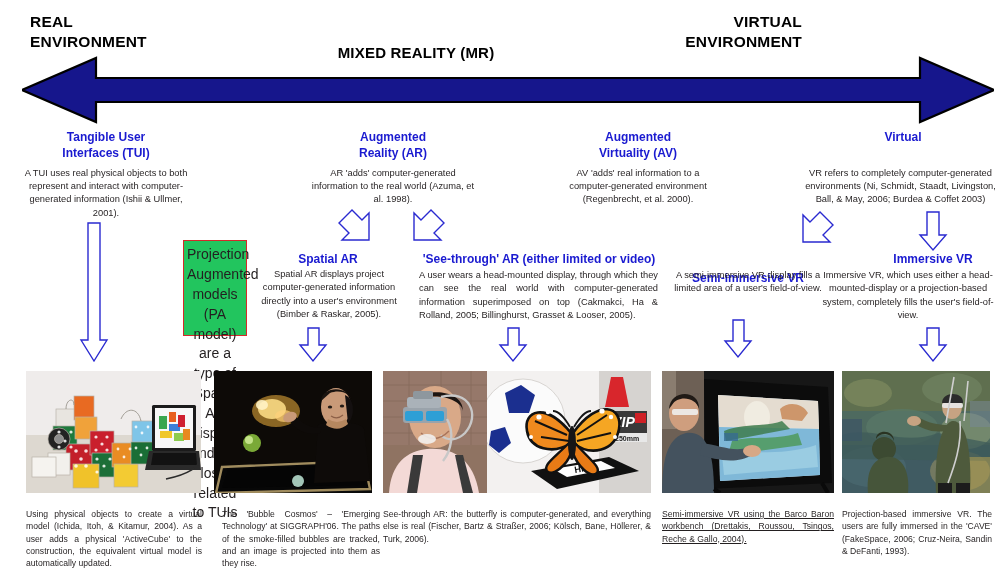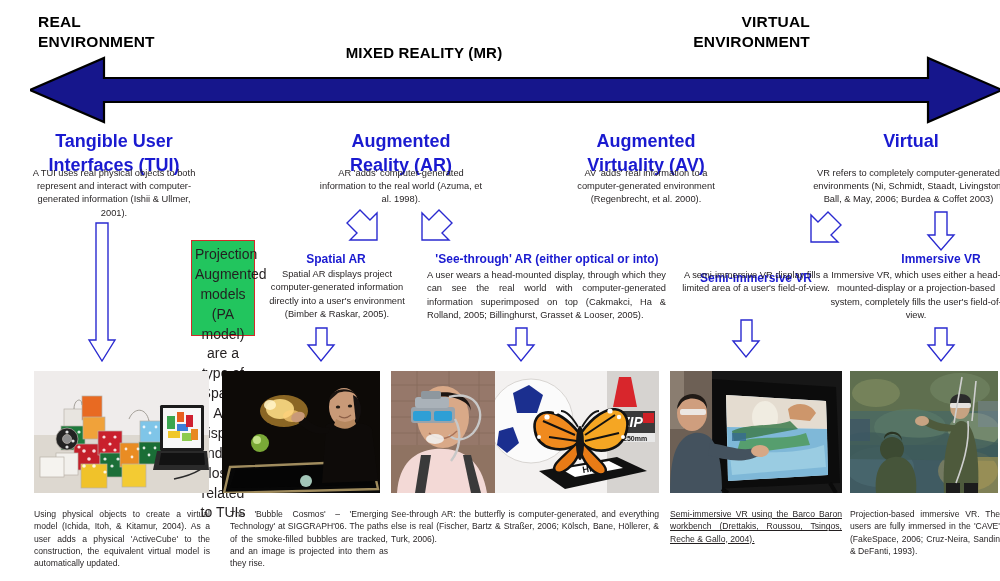--- a/index.html
+++ b/index.html
@@ -2,41 +2,41 @@
 <html><head>
 <meta charset="utf-8">
 <title>Reality-Virtuality Continuum</title>
 <style>
   html,body{margin:0;padding:0;background:#ffffff;}
   body{
     width:1000px;height:581px;position:relative;overflow:hidden;
     font-family:"Liberation Sans", sans-serif;
     color:#1a1a1a;
   }
-  .canvas{position:absolute;left:16px;top:0;width:816px;height:581px;border-radius:10px;}
+  .canvas{position:absolute;left:8px;top:0;width:816px;height:581px;border-radius:10px;}
 
   
   .endlabel{
     position:absolute;font-size:15.5px;font-weight:bold;line-height:1.28;
     color:#000;letter-spacing:.2px;
   }
   #real-env-label{left:22px;top:12px;text-align:left;}
   #virtual-env-label{right:22px;top:12px;text-align:right;}
   #mr-label{
     position:absolute;left:0;right:0;top:44px;text-align:center;
     font-size:15px;font-weight:bold;color:#000;letter-spacing:.2px;
   }
 
   
   #continuum-arrow{position:absolute;left:14px;top:56px;width:972px;height:68px;}
 
   
   .maintitle{
     position:absolute;text-align:center;color:#1a1ad0;
-    font-size:18px;font-weight:bold;line-height:1.34;
+    font-size:12px;font-weight:bold;line-height:1.34;
   }
   .maindesc{
     position:absolute;text-align:center;color:#231f20;
     font-size:9.3px;line-height:1.42;
   }
   .subtitle{
     position:absolute;text-align:center;color:#1a1ad0;
     font-size:12px;font-weight:bold;line-height:1.3;
   }
   .subdesc{
@@ -108,21 +108,21 @@
   <div class="maintitle" style="left:800px;top:129px;width:190px;">
     <div>Virtual</div>
   </div>
   <div class="maindesc center" style="left:790px;top:167px;width:205px;">VR refers to completely computer-generated environments (Ni, Schmidt, Staadt, Livingston,  Ball, &amp; May, 2006; Burdea &amp; Coffet 2003)</div>
 
   <div id="pa-box">Projection Augmented models (PA model) are a type of Spatial AR display, and are closely related to TUIs</div>
 
   <div class="subtitle" style="left:250px;top:252px;width:140px;">Spatial AR</div>
   <div class="subdesc center" style="left:248px;top:268px;width:146px;">Spatial AR displays project computer-generated information directly into a user's environment (Bimber &amp; Raskar, 2005).</div>
 
-  <div class="subtitle" style="left:406px;top:252px;width:250px;">'See-through' AR (either optical or into)</div>
+  <div class="subtitle" style="left:406px;top:252px;width:250px;">'See-through' AR (either limited or video)</div>
   <div class="subdesc justify" style="left:411px;top:269px;width:239px;">A user wears a head-mounted display, through which they can see the real world with computer-generated information superimposed on top (Cakmakci, Ha &amp; Rolland, 2005; Billinghurst, Grasset &amp; Looser, 2005).</div>
 
   <div class="subtitle" style="left:660px;top:252px;width:160px;margin-top:19px;">Semi-immersive VR</div>
   <div class="subdesc center" style="left:657px;top:269px;width:166px;">A semi-immersive VR display fills a limited area of a user's field-of-view.</div>
 
   <div class="subtitle" style="left:855px;top:252px;width:140px;">Immersive VR</div>
   <div class="subdesc center" style="left:808px;top:269px;width:184px;">Immersive VR, which uses either a head-mounted-display or a projection-based system, completely fills the user's field-of-view.</div>
 
   <svg id="arrow-layer" viewBox="0 0 1000 581">
     <g fill="none" stroke="#2a2ad0" stroke-width="1.4" stroke-linejoin="miter">

